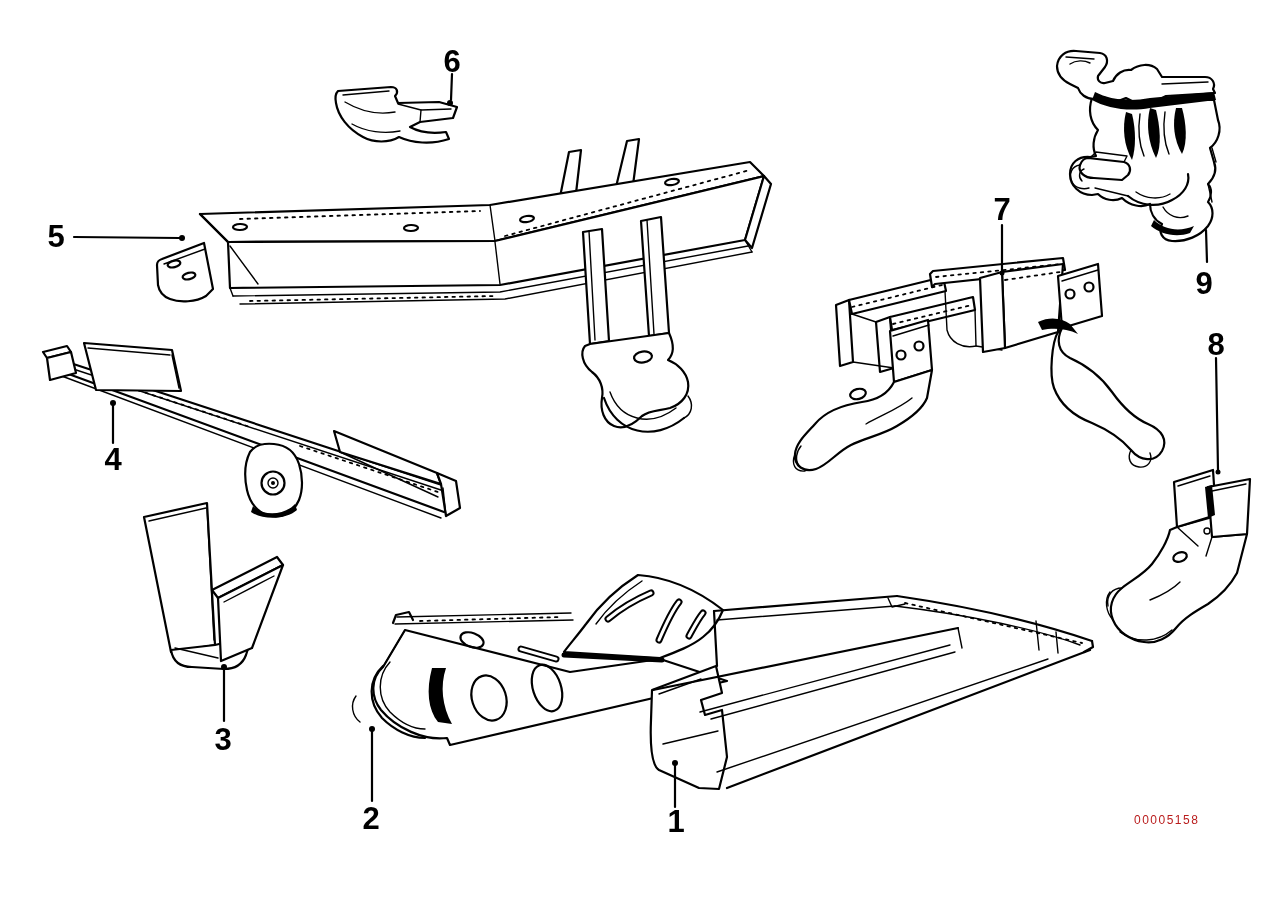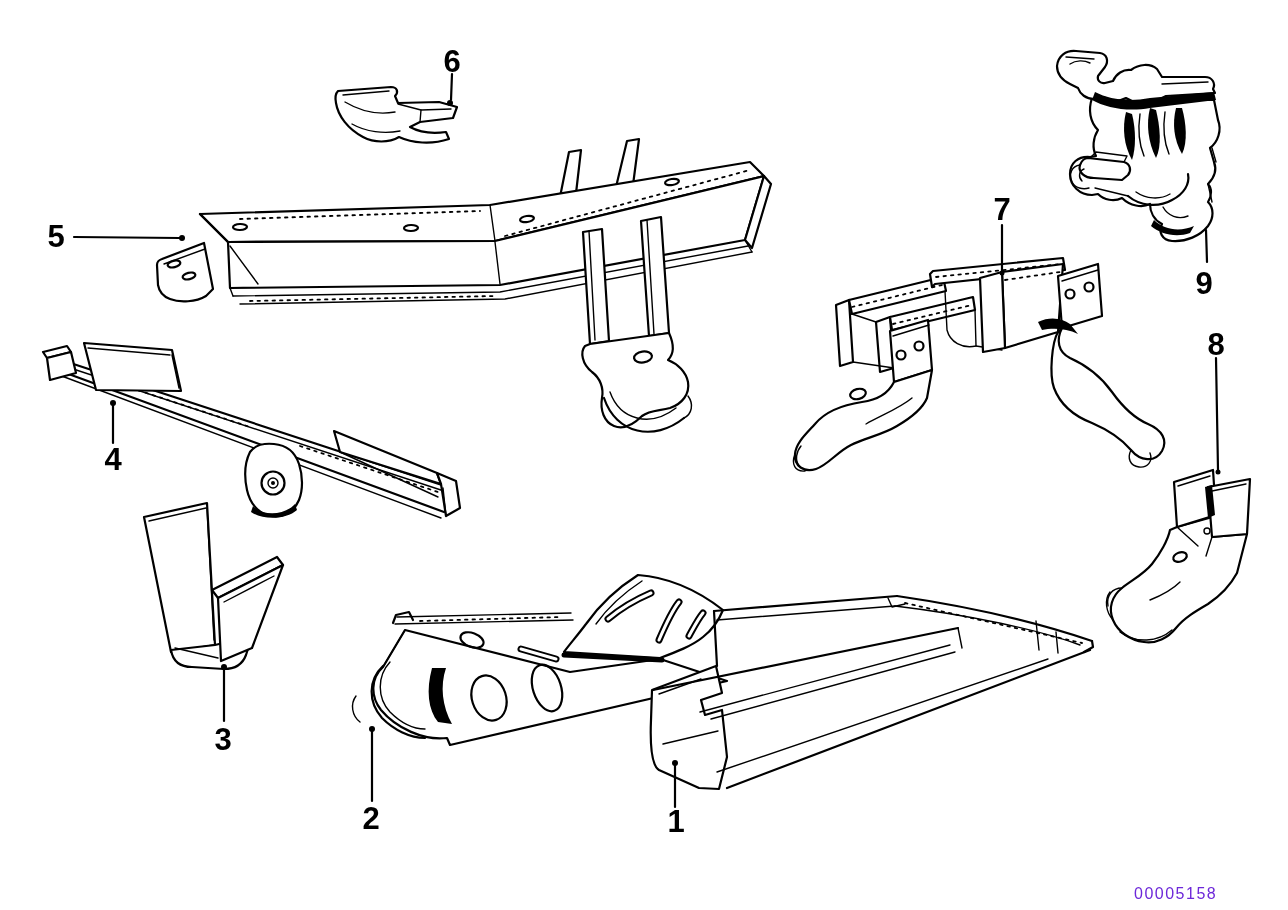--- a/index.html
+++ b/index.html
@@ -11,21 +11,21 @@
       stroke:#000;fill:none;stroke-width:2.2;stroke-linecap:round;stroke-linejoin:round;}
   .art .f{fill:#fff;}                    
   .art .k{fill:#000;stroke:none;}        
   .art .thin{stroke-width:1.4;}
   .art .thick{stroke-width:5;}
   .art .stitch{stroke-width:1.8;stroke-dasharray:2.5,5;}
   .art .slotw{stroke:#fff;stroke-width:3;}
   .art .slotb{stroke:#000;stroke-width:7;}
   .callout{position:absolute;transform:translate(-50%,-50%);
            font-weight:bold;font-size:31px;line-height:1;color:#000;}
-  .doc-number{position:absolute;left:1134px;top:885px;font-size:16px;color:#6d28d9;
+  .doc-number{position:absolute;left:1134px;top:813px;font-size:12px;color:#b91c1c;
               letter-spacing:1.5px;font-weight:400;}
   .c1{left:676px;top:821px;} .c2{left:371px;top:818px;} .c3{left:223px;top:739px;}
   .c4{left:113px;top:459px;} .c5{left:56px;top:236px;}  .c6{left:452px;top:61px;}
   .c7{left:1002px;top:209px;}.c8{left:1216px;top:344px;}.c9{left:1204px;top:283px;}
 </style>
 </head>
 <body>
 
 <div class="stage">
 

